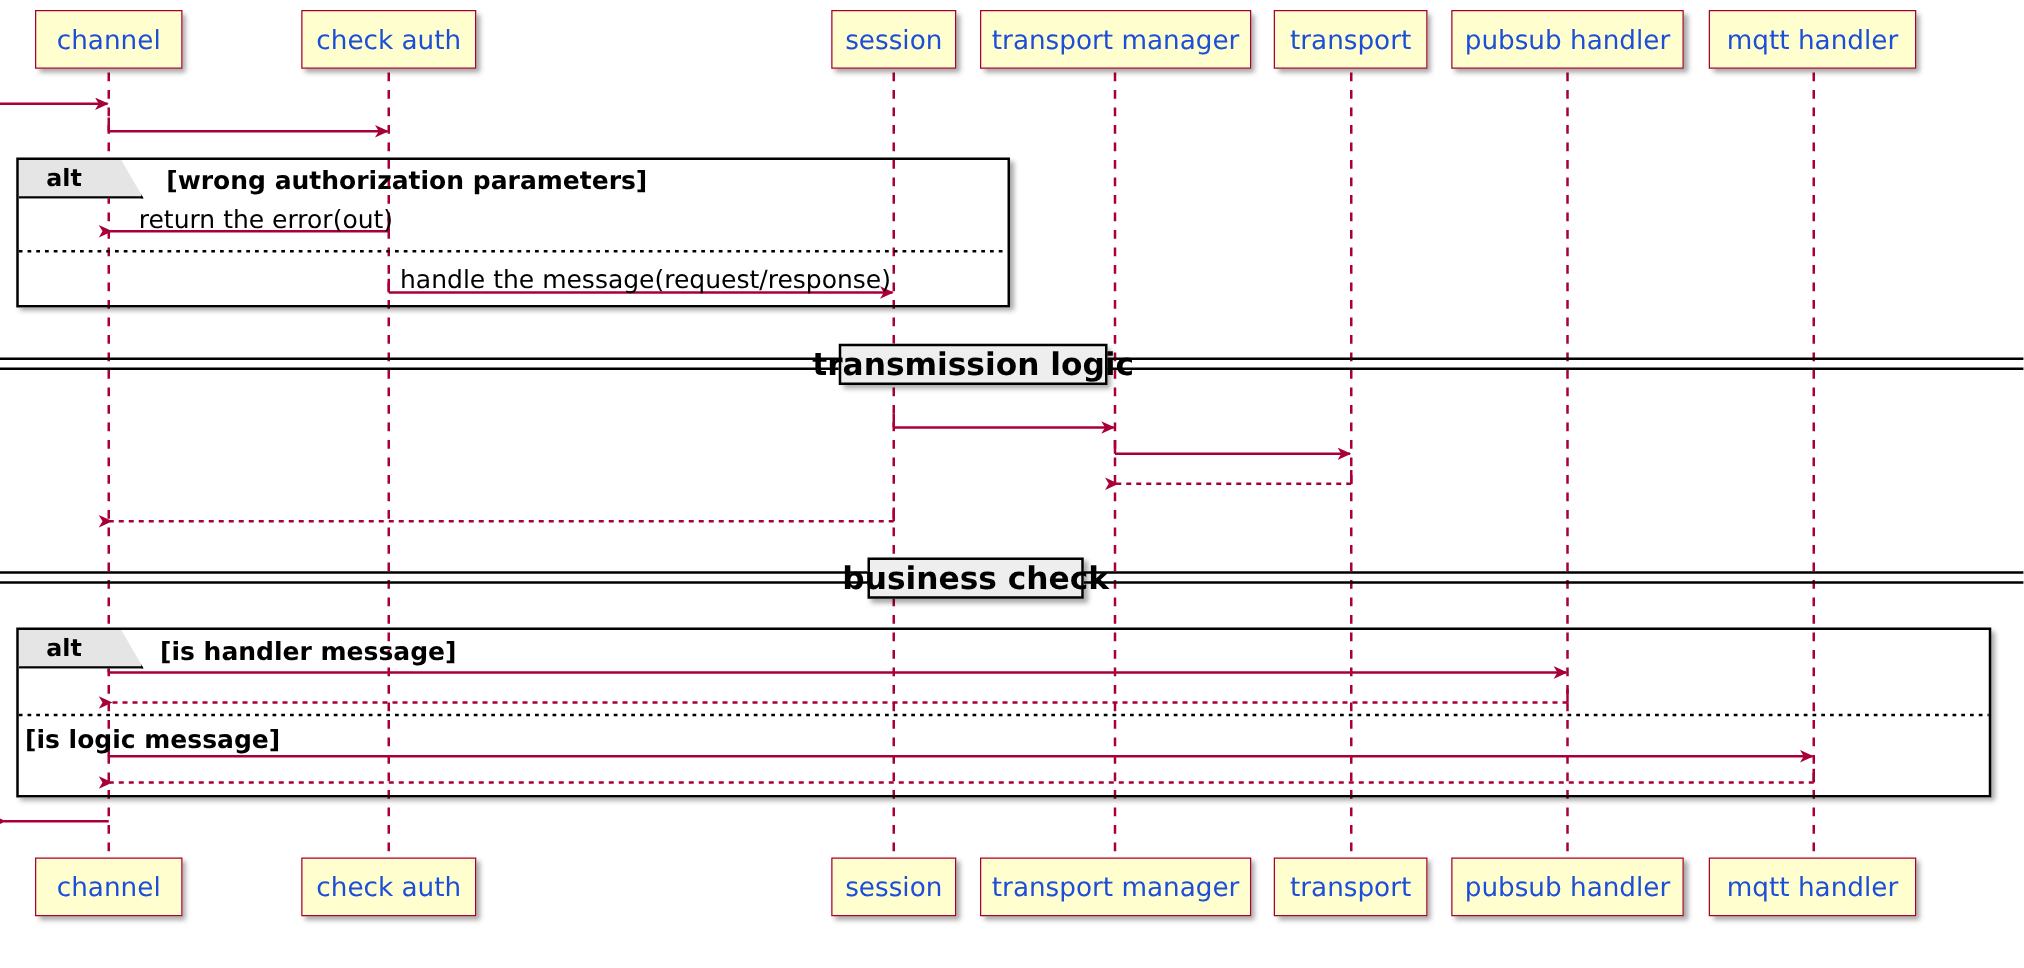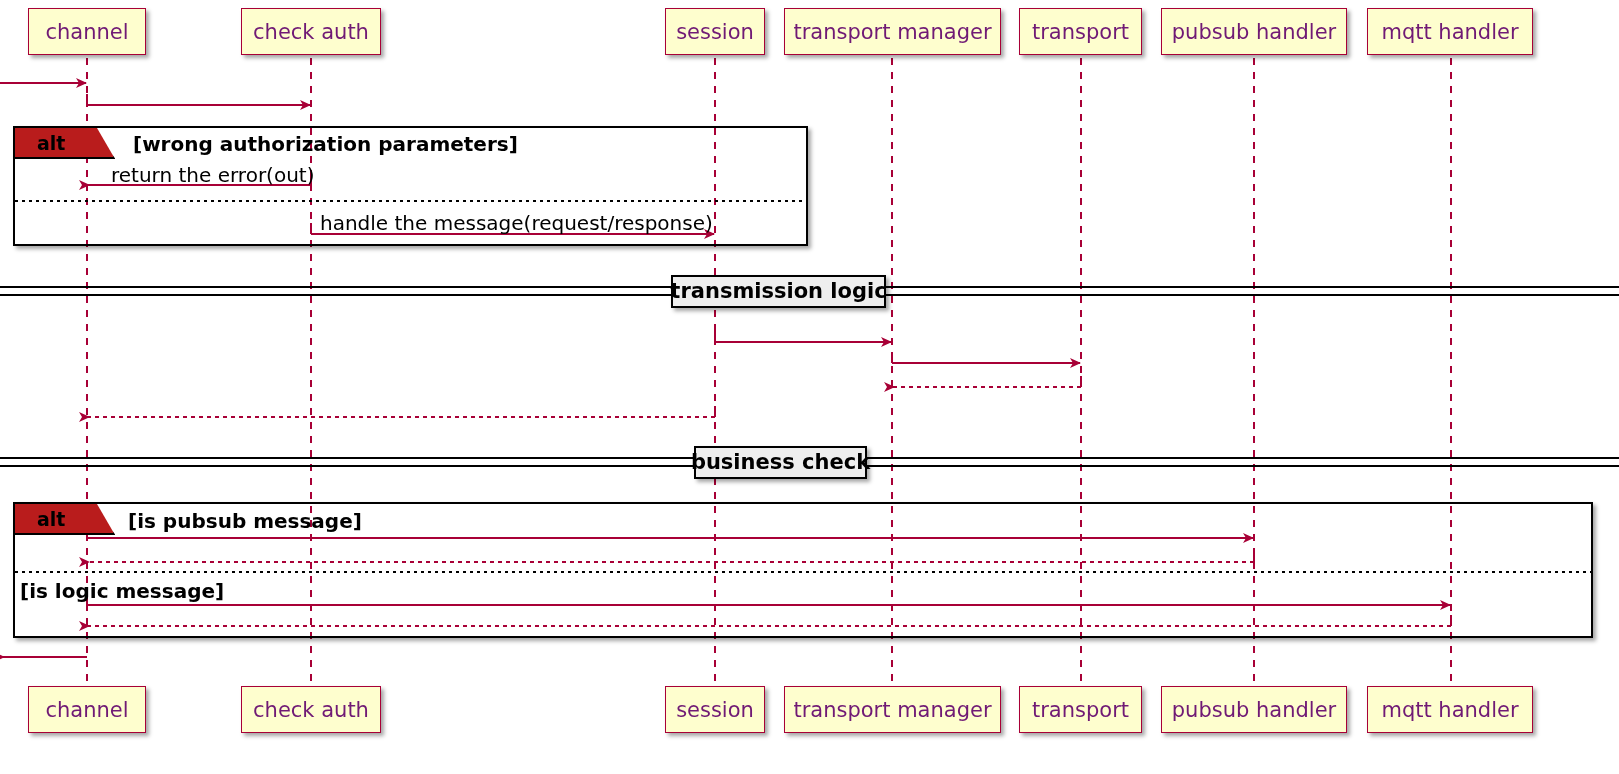--- a/index.html
+++ b/index.html
@@ -26,34 +26,34 @@
   .participant-box {
     position: absolute;
     background: #FEFECE;
     border: 1.5px solid #A80036;
     box-shadow: 3px 3px 4px rgba(0,0,0,0.35);
     display: flex;
     align-items: center;
     justify-content: center;
     box-sizing: border-box;
     font-size: 21px;
-    color: #701a75;
+    color: #1d4ed8;
     white-space: nowrap;
     font-family: "DejaVu Sans", sans-serif;
   }
   .frame-box {
     position: absolute;
     border: 2.5px solid #000000;
     box-sizing: border-box;
     background: transparent;
     box-shadow: 3px 3px 4px rgba(0,0,0,0.35);
   }
   .frame-tab {
     position: absolute;
-    background: #b91c1c;
+    background: #e5e5e5;
     border-right: 2px solid #000000;
     border-bottom: 2px solid #000000;
     box-sizing: border-box;
     display: flex;
     align-items: center;
     padding-left: 22px;
     font-weight: bold;
     font-size: 19px;
     color: #000000;
     clip-path: polygon(0 0, calc(100% - 18px) 0, 100% 100%, 0 100%);
@@ -76,21 +76,21 @@
   }
   .divider-box {
     position: absolute;
     background: #EEEEEE;
     border: 2.5px solid #000000;
     box-sizing: border-box;
     display: flex;
     align-items: center;
     justify-content: center;
     font-weight: bold;
-    font-size: 21px;
+    font-size: 25px;
     color: #000000;
     white-space: nowrap;
     box-shadow: 3px 3px 4px rgba(0,0,0,0.35);
     font-family: "DejaVu Sans", sans-serif;
   }
 </style>
 </head>
 <body>
 
 <div id="diagram-root">
@@ -170,21 +170,21 @@
     </svg>
 
   <div id="html-layer">
       <div class="msg-label" style="left: 111px; top: 163px;">return the error(out)</div>
       <div class="msg-label" style="left: 320px; top: 211px;">handle the message(request/response)</div>
       <div class="frame-box" style="left: 13px; top: 126px; width: 795px; height: 120px;"></div>
       <div class="frame-tab" style="left: 15px; top: 128px; width: 100px; height: 31px;">alt</div>
       <div class="frame-cond" style="left: 133px; top: 132px;">[wrong authorization parameters]</div>
       <div class="frame-box" style="left: 13px; top: 502px; width: 1580px; height: 136px;"></div>
       <div class="frame-tab" style="left: 15px; top: 504px; width: 100px; height: 31px;">alt</div>
-      <div class="frame-cond" style="left: 128px; top: 509px;">[is pubsub message]</div>
+      <div class="frame-cond" style="left: 128px; top: 509px;">[is handler message]</div>
       <div class="frame-cond" style="left: 20px; top: 579px;">[is logic message]</div>
       <div class="divider-box" style="left: 671px; top: 274.5px; width: 215px; height: 33px;">transmission logic</div>
       <div class="divider-box" style="left: 694px; top: 445.5px; width: 173px; height: 33px;">business check</div>
       <div class="participant-box" style="left: 28px; top: 8px; width: 118px; height: 47px;">channel</div>
       <div class="participant-box" style="left: 28px; top: 686px; width: 118px; height: 47px;">channel</div>
       <div class="participant-box" style="left: 241px; top: 8px; width: 140px; height: 47px;">check auth</div>
       <div class="participant-box" style="left: 241px; top: 686px; width: 140px; height: 47px;">check auth</div>
       <div class="participant-box" style="left: 665px; top: 8px; width: 100px; height: 47px;">session</div>
       <div class="participant-box" style="left: 665px; top: 686px; width: 100px; height: 47px;">session</div>
       <div class="participant-box" style="left: 784px; top: 8px; width: 217px; height: 47px;">transport manager</div>

